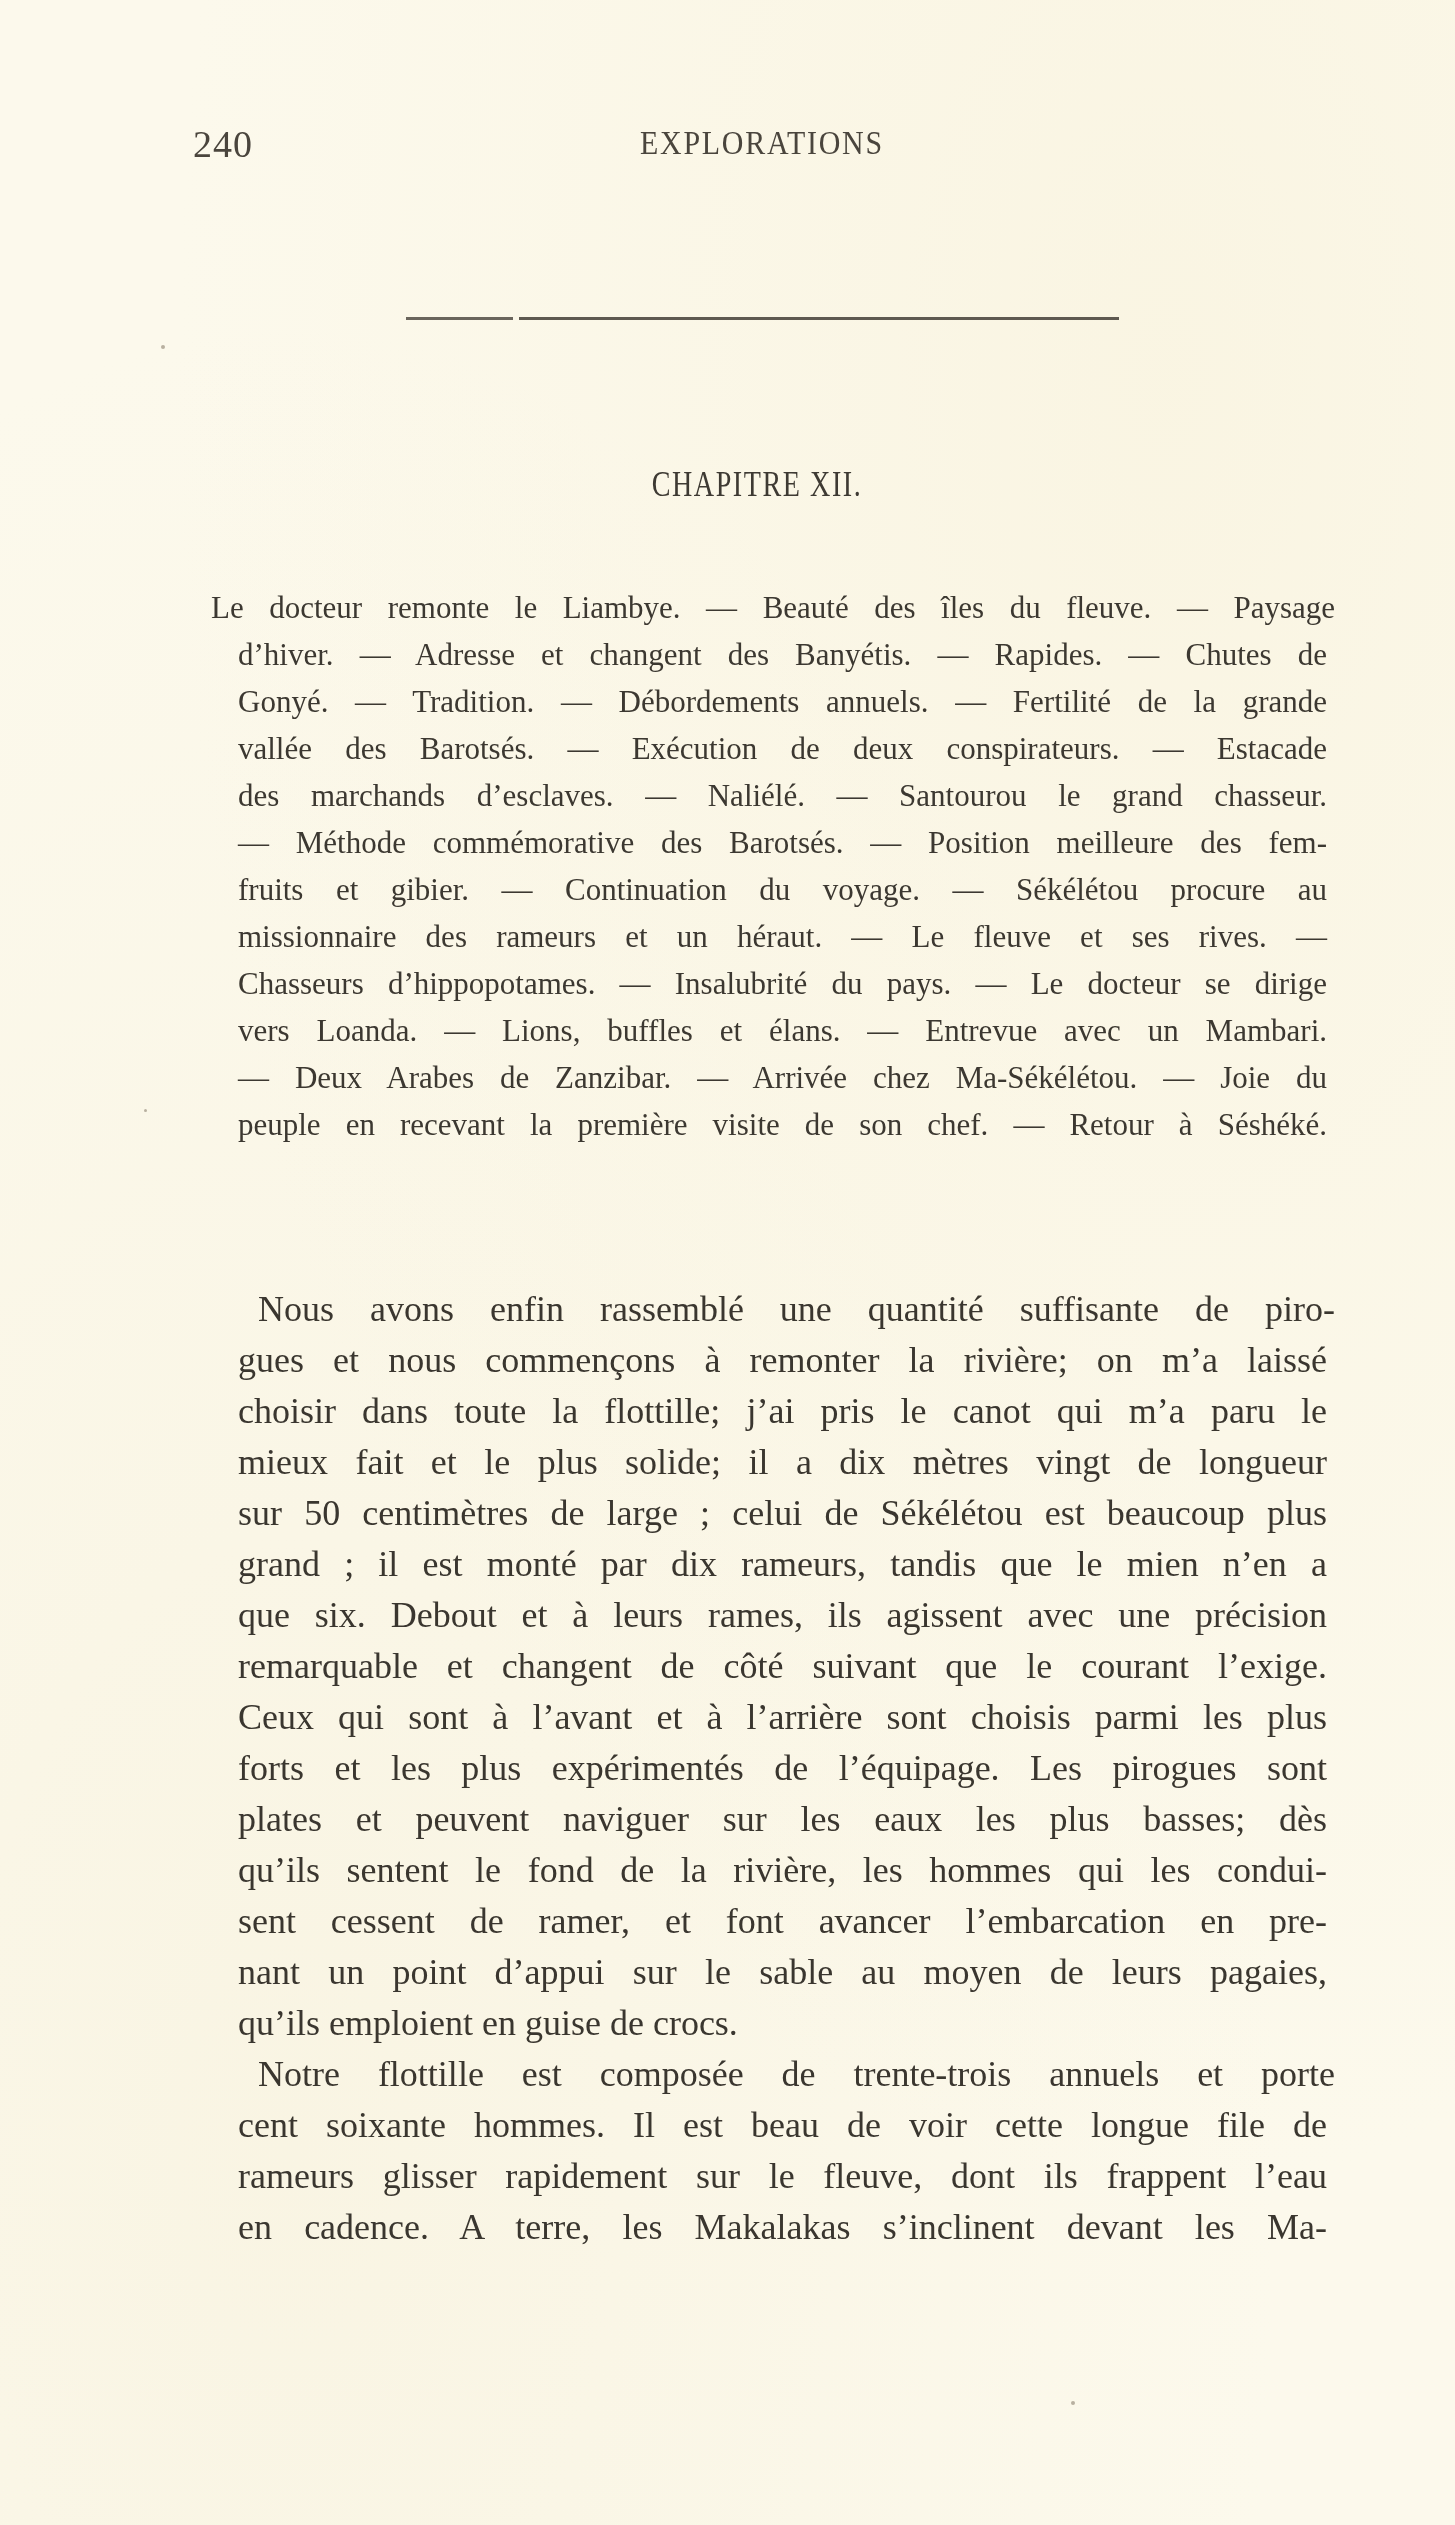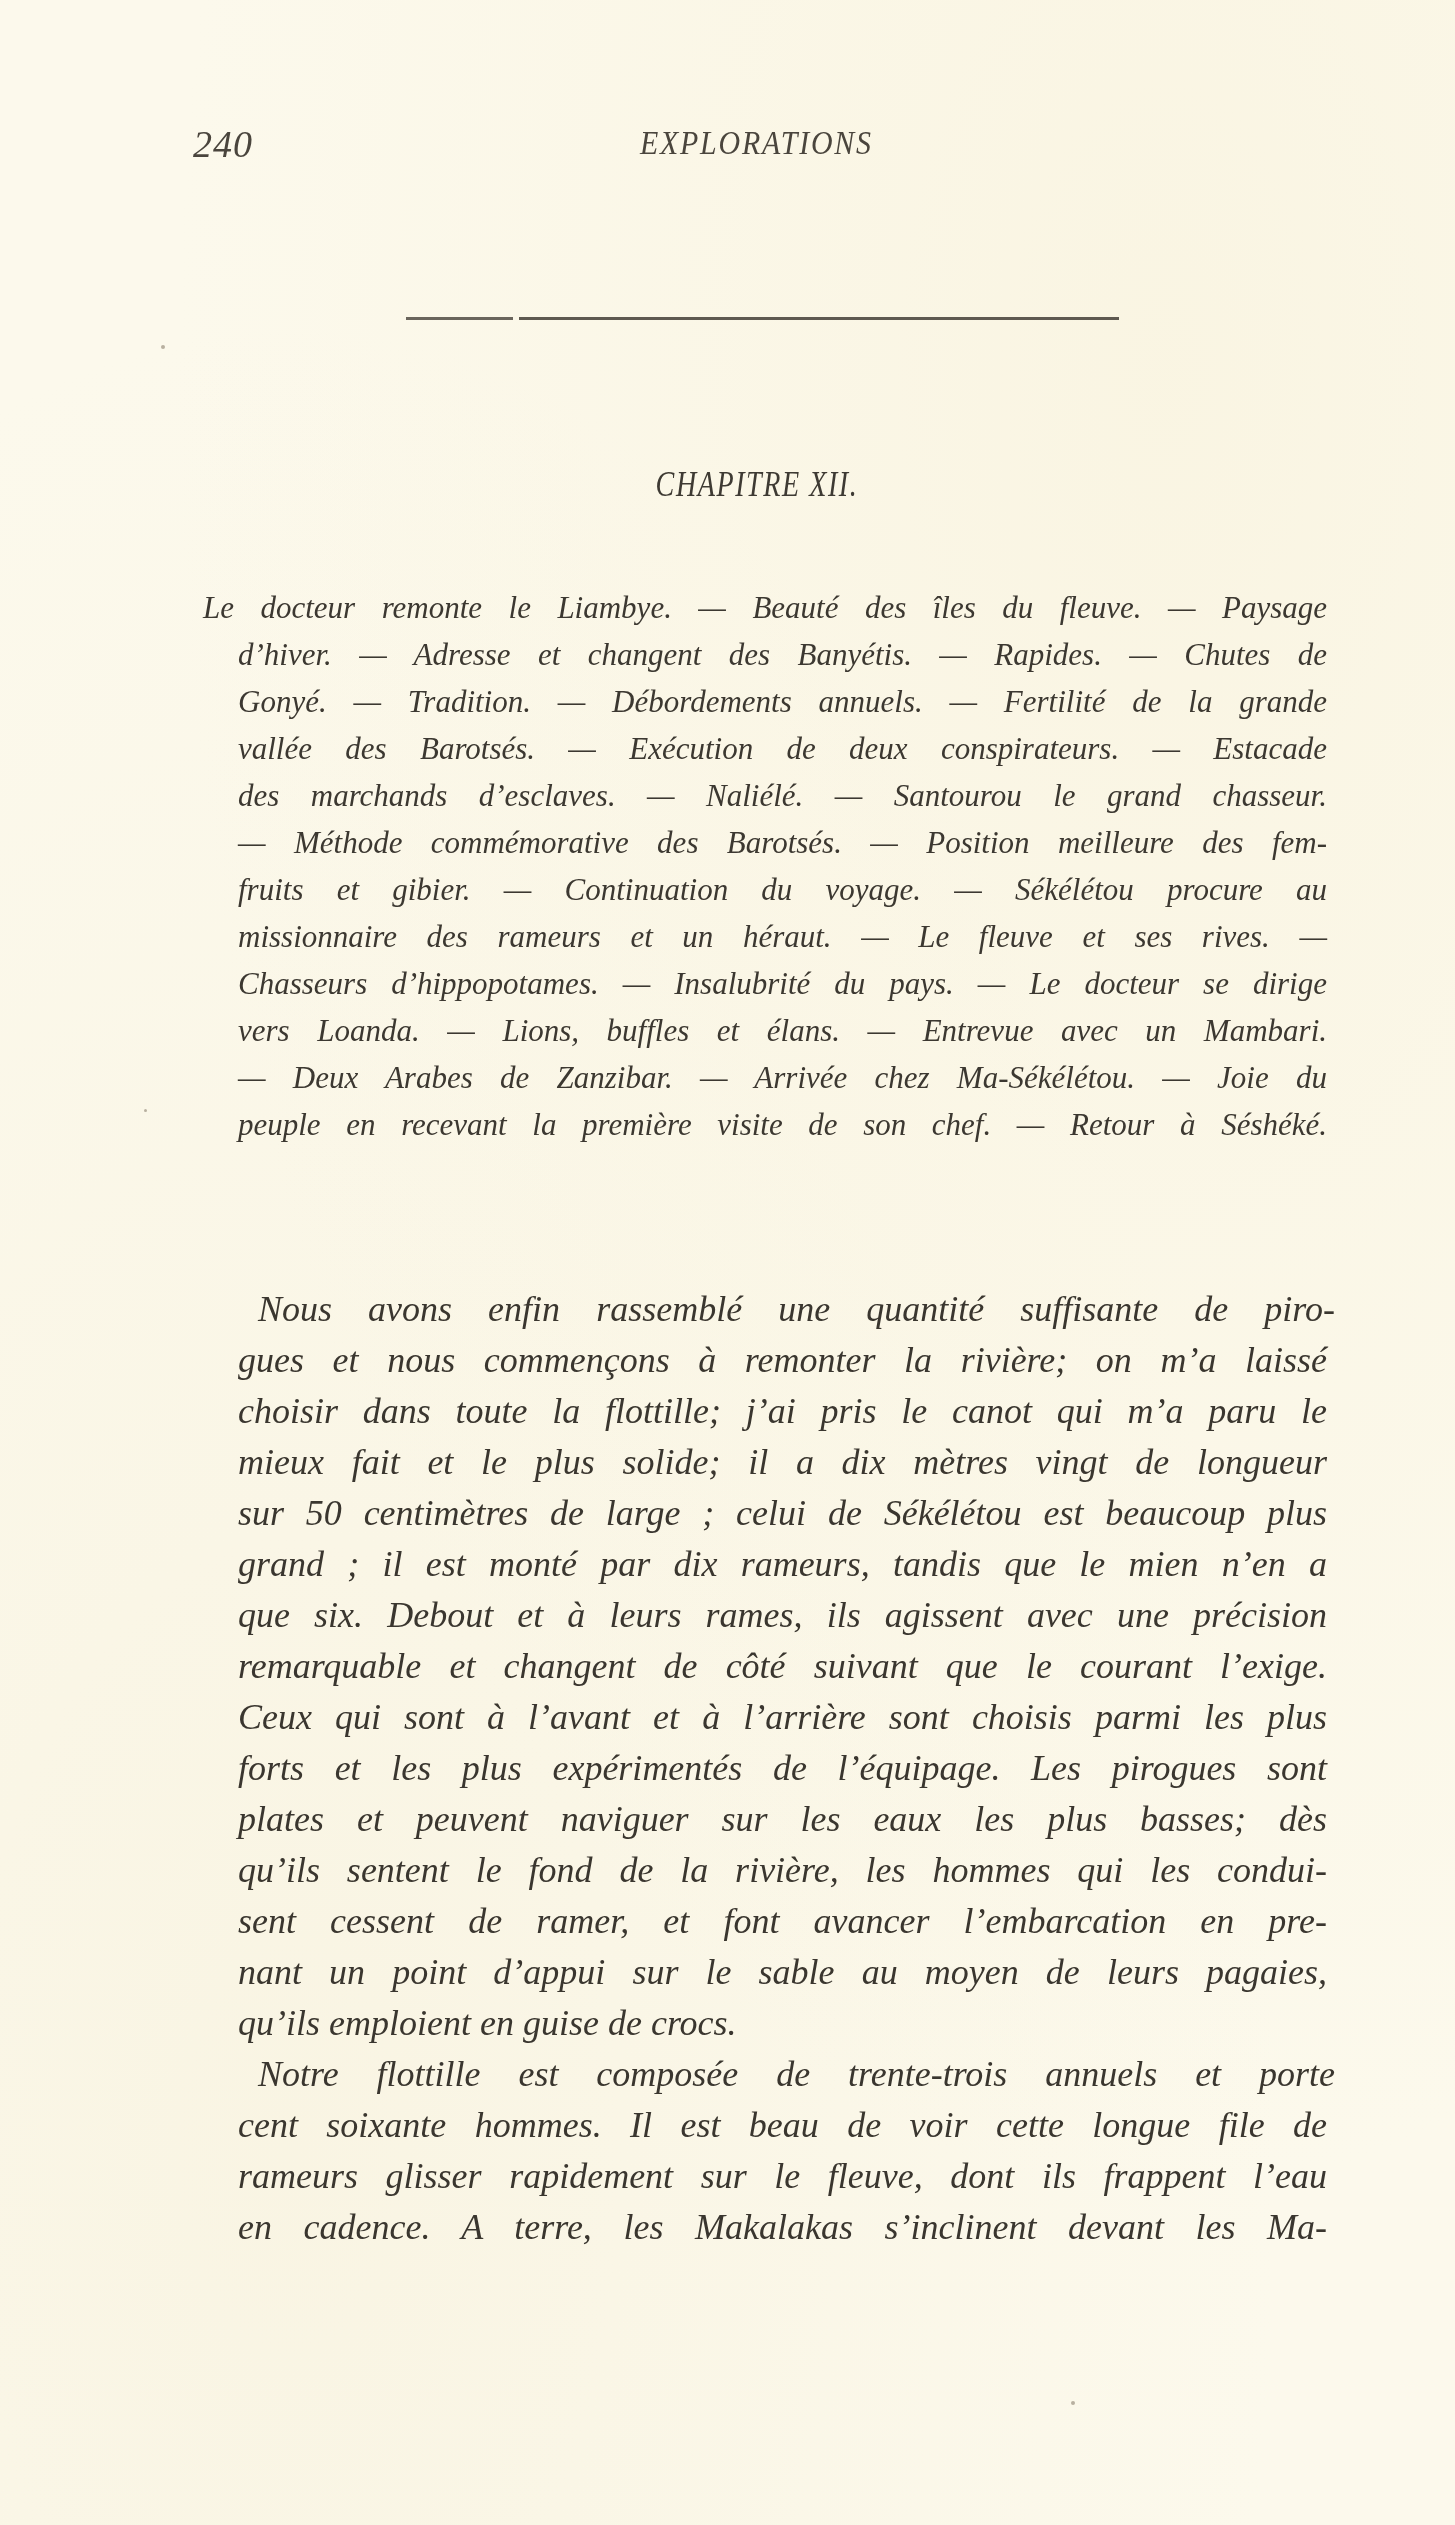--- a/index.html
+++ b/index.html
@@ -13,21 +13,20 @@
     color: #3e3a33;
   }
   .page {
     position: absolute;
     left: 0; top: 0;
     width: 1455px; height: 2526px;
     background:
       radial-gradient(ellipse at 80% 15%, rgba(248,242,220,0.6), rgba(252,249,236,0) 60%),
       radial-gradient(ellipse at 20% 85%, rgba(246,240,218,0.5), rgba(252,249,236,0) 60%),
       #fcf9ec;
-    font-style: italic;
   }
   .running-head {
     position: absolute;
     top: 122px;
     left: 193px;
     width: 1139px;
     height: 50px;
   }
   .page-number {
     position: absolute;
@@ -84,21 +83,21 @@
   .summary-line {
     height: 47px;
     line-height: 47px;
     font-size: 31px;
     white-space: nowrap;
     text-align: justify;
     text-align-last: justify;
     color: #3c3831;
     transform-origin: left center;
   }
-  .summary-line.first { margin-left: 0; width: 1124px; }
+  .summary-line.first { margin-left: 8px; width: 1124px; }
   .summary-line.indent { margin-left: 35px; width: 1089px; }
   .body-text {
     position: absolute;
     top: 1284px;
     left: 238px;
     width: 1089px;
   }
   .body-line {
     height: 51px;
     line-height: 51px;

